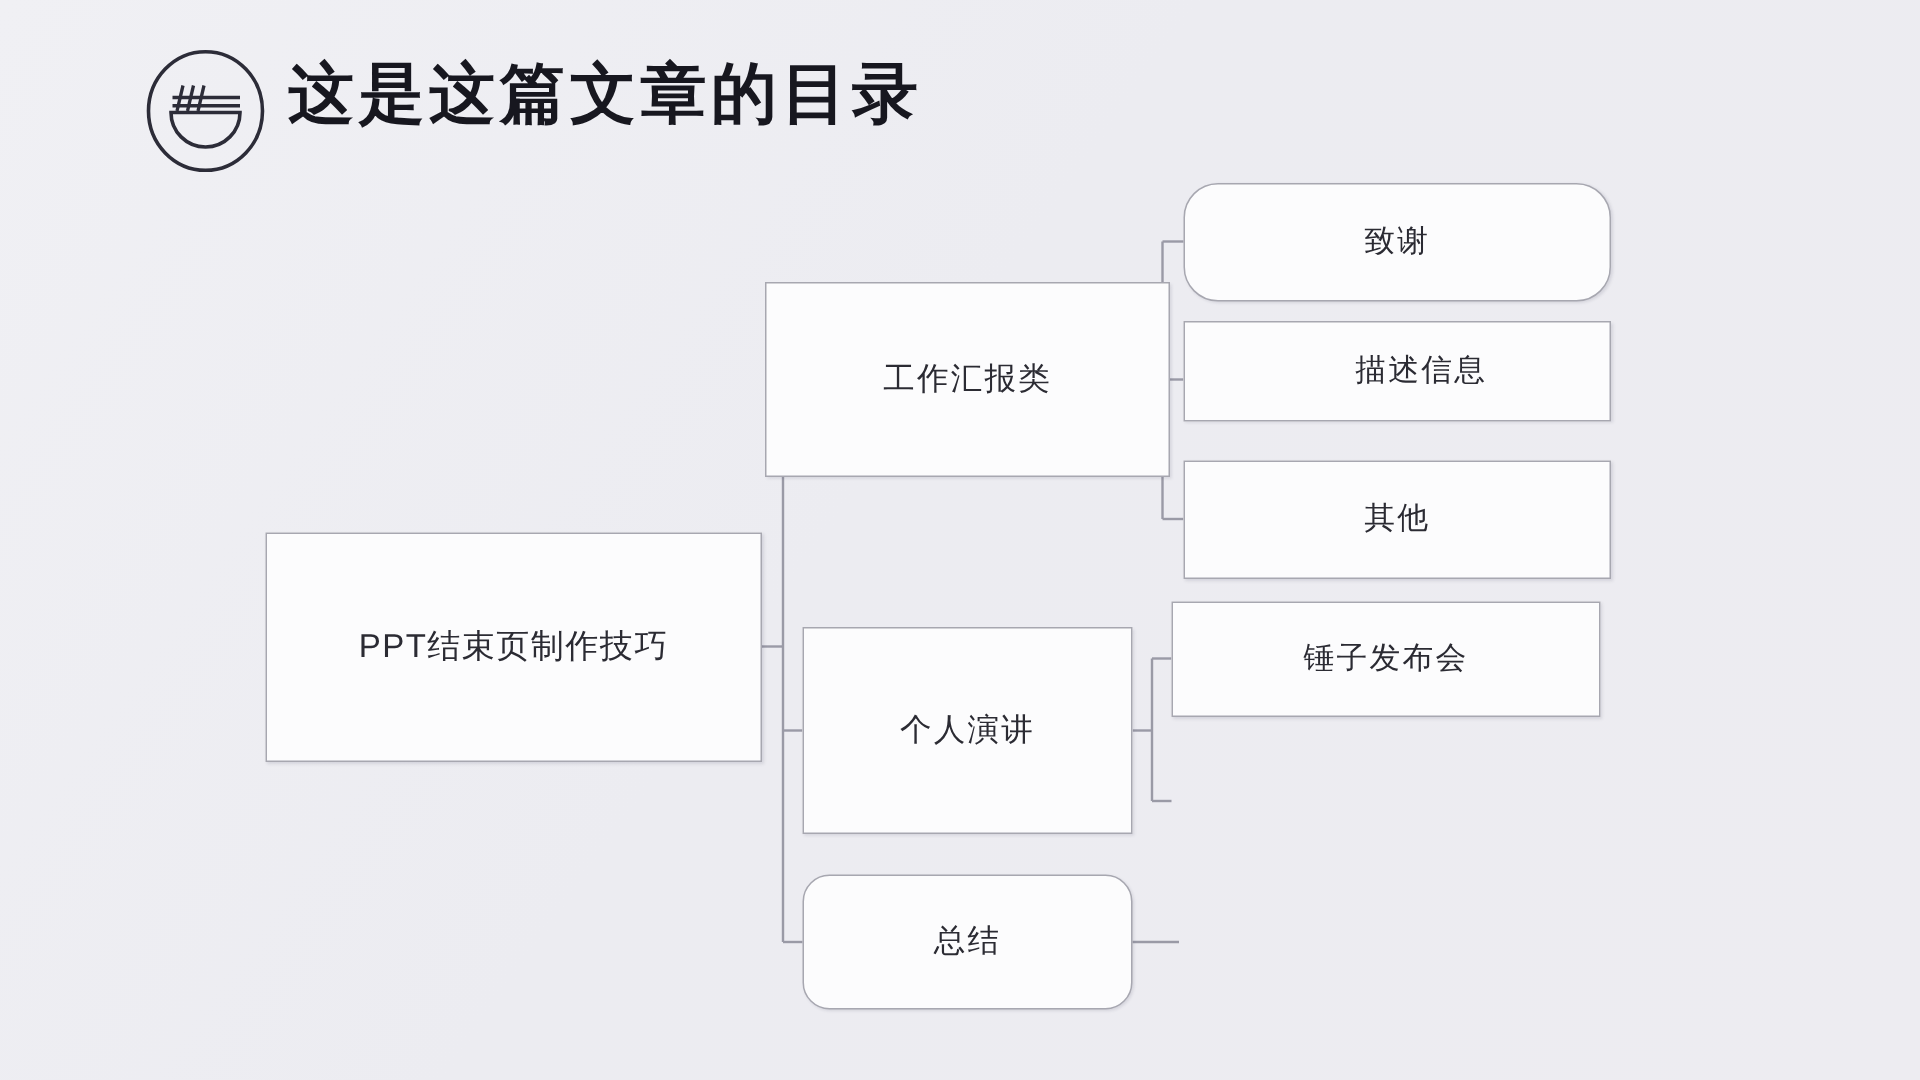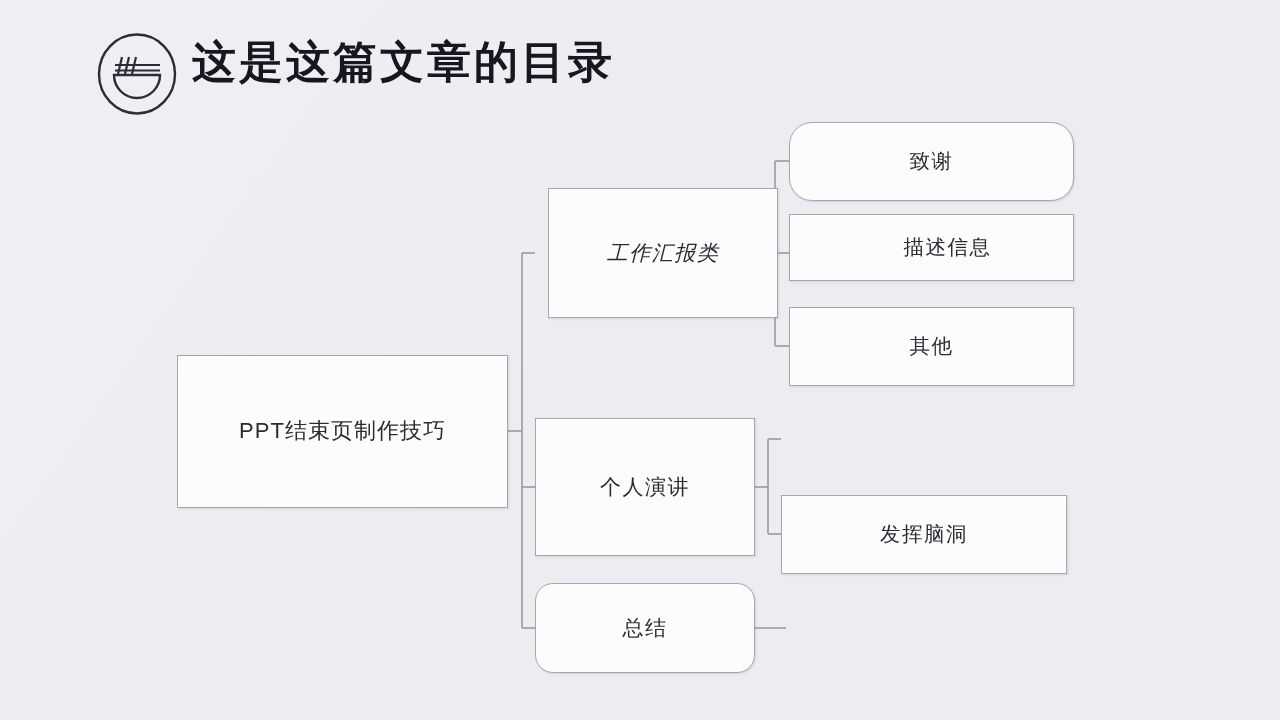--- a/index.html
+++ b/index.html
@@ -87,21 +87,21 @@
     font-size: 22px;
     letter-spacing: 1px;
   }
   .node.leaf {
     font-size: 20.5px;
   }
 
   
   #node-root   { left: 177px; top: 355px; width: 331px; height: 153px; }
 
-  #node-b1     { left: 548px; top: 188px; width: 230px; height: 130px; font-style: italic; }
+  #node-b1     { left: 510px; top: 188px; width: 270px; height: 130px; }
   #node-b2     { left: 535px; top: 418px; width: 220px; height: 138px; }
   #node-b3     { left: 535px; top: 583px; width: 220px; height: 90px; border-radius: 18px; }
 
   #node-c1     { left: 789px; top: 122px; width: 285px; height: 79px; border-radius: 23px; }
   #node-c2     { left: 789px; top: 214px; width: 285px; height: 67px; padding-left: 32px; }
   #node-c3     { left: 789px; top: 307px; width: 285px; height: 79px; }
   #node-c4     { left: 781px; top: 401px; width: 286px; height: 77px; }
   #node-c5     { left: 781px; top: 495px; width: 286px; height: 79px; }
   #node-c6     { left: 786px; top: 592px; width: 281px; height: 76px; }
 </style>
@@ -160,16 +160,16 @@
 
     <div class="node root" id="node-root">PPT结束页制作技巧</div>
 
     <div class="node branch" id="node-b1">工作汇报类</div>
     <div class="node branch" id="node-b2">个人演讲</div>
     <div class="node branch" id="node-b3">总结</div>
 
     <div class="node leaf" id="node-c1">致谢</div>
     <div class="node leaf" id="node-c2">描述信息</div>
     <div class="node leaf" id="node-c3">其他</div>
-    <div class="node leaf" id="node-c5">发挥脑洞</div>
+    <div class="node leaf" id="node-c4">锤子发布会</div>
 
   </div>
 </div>
 
 </body></html>

